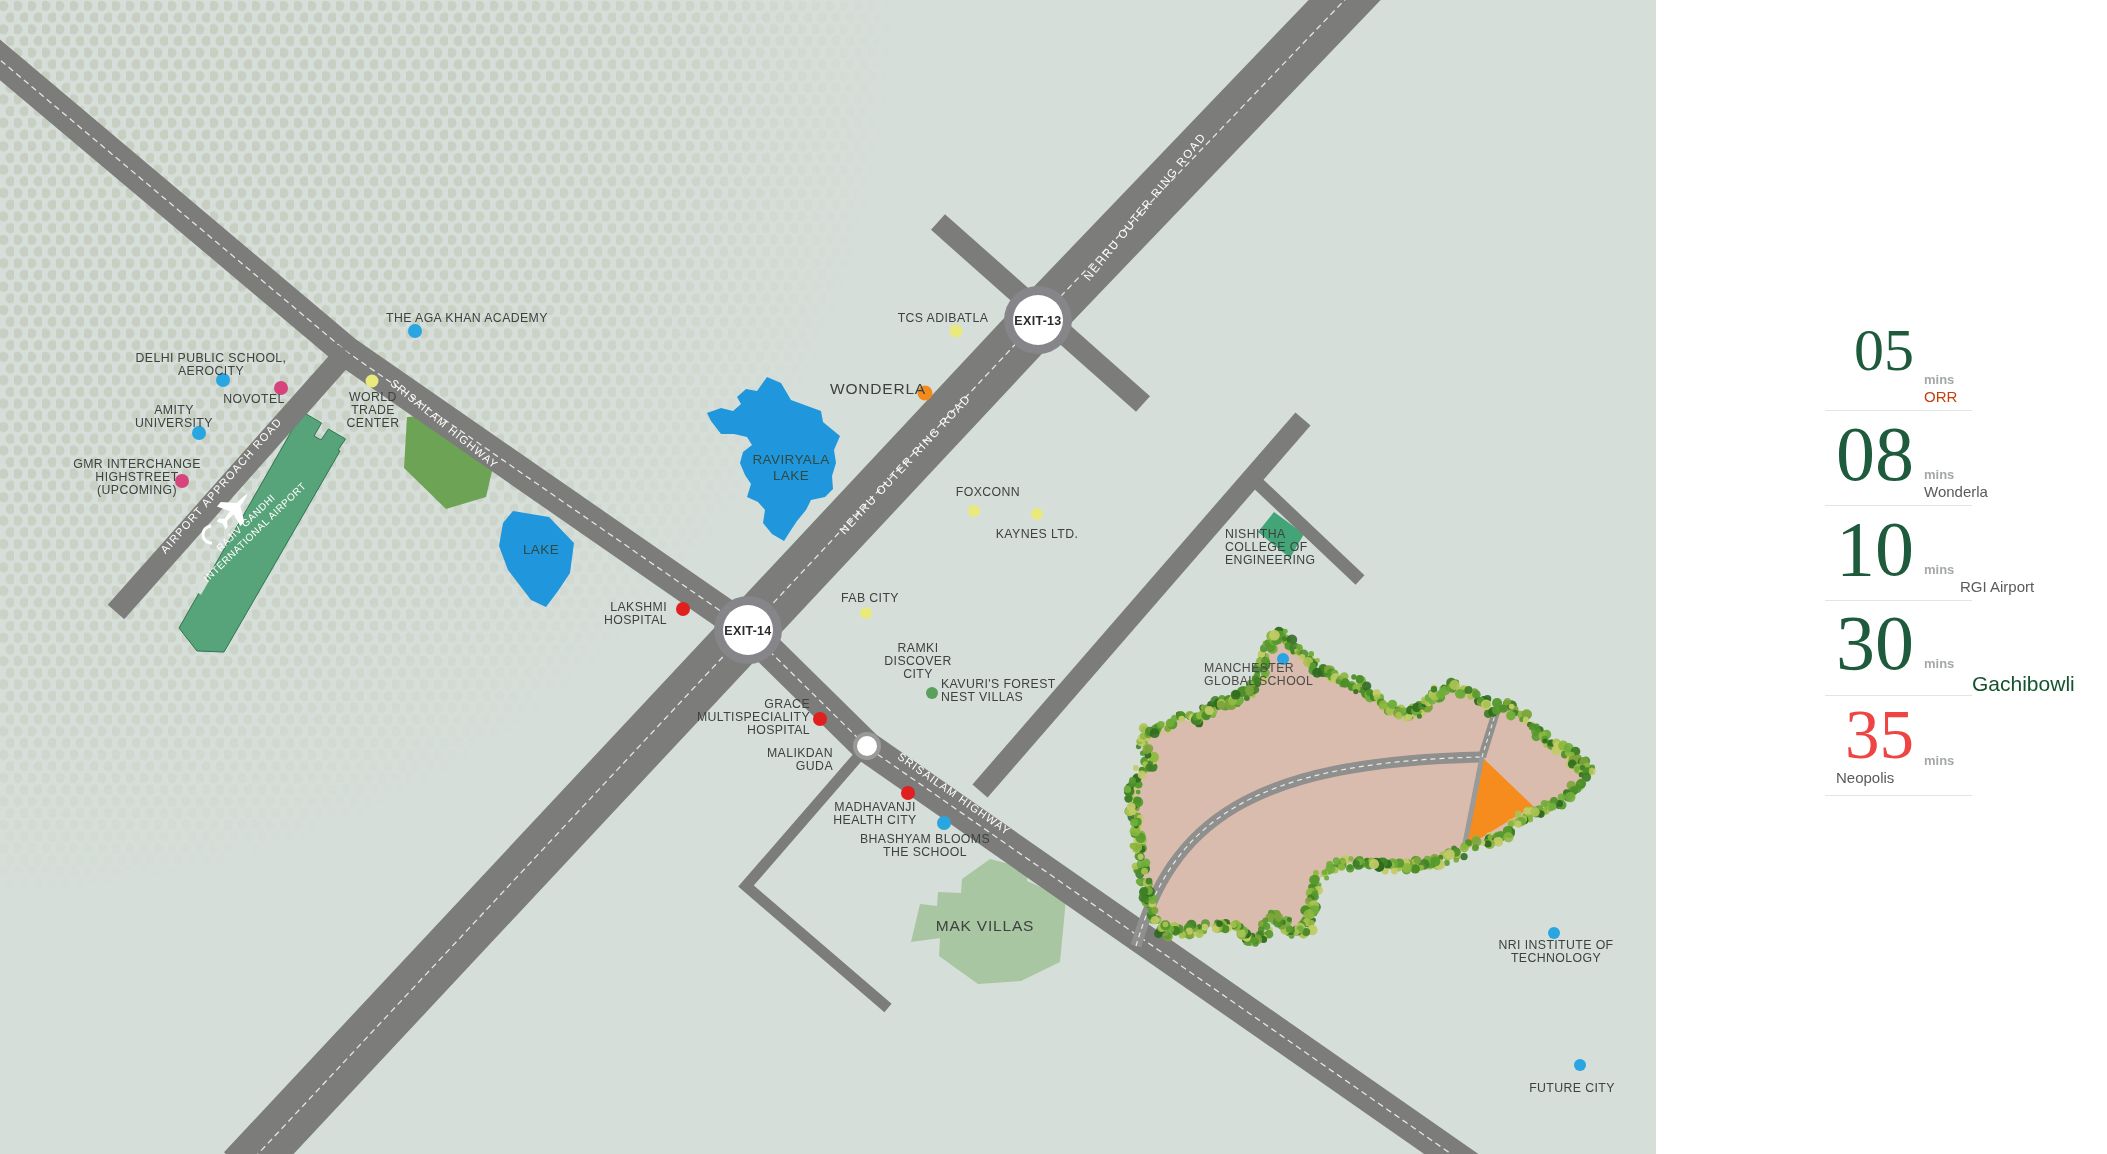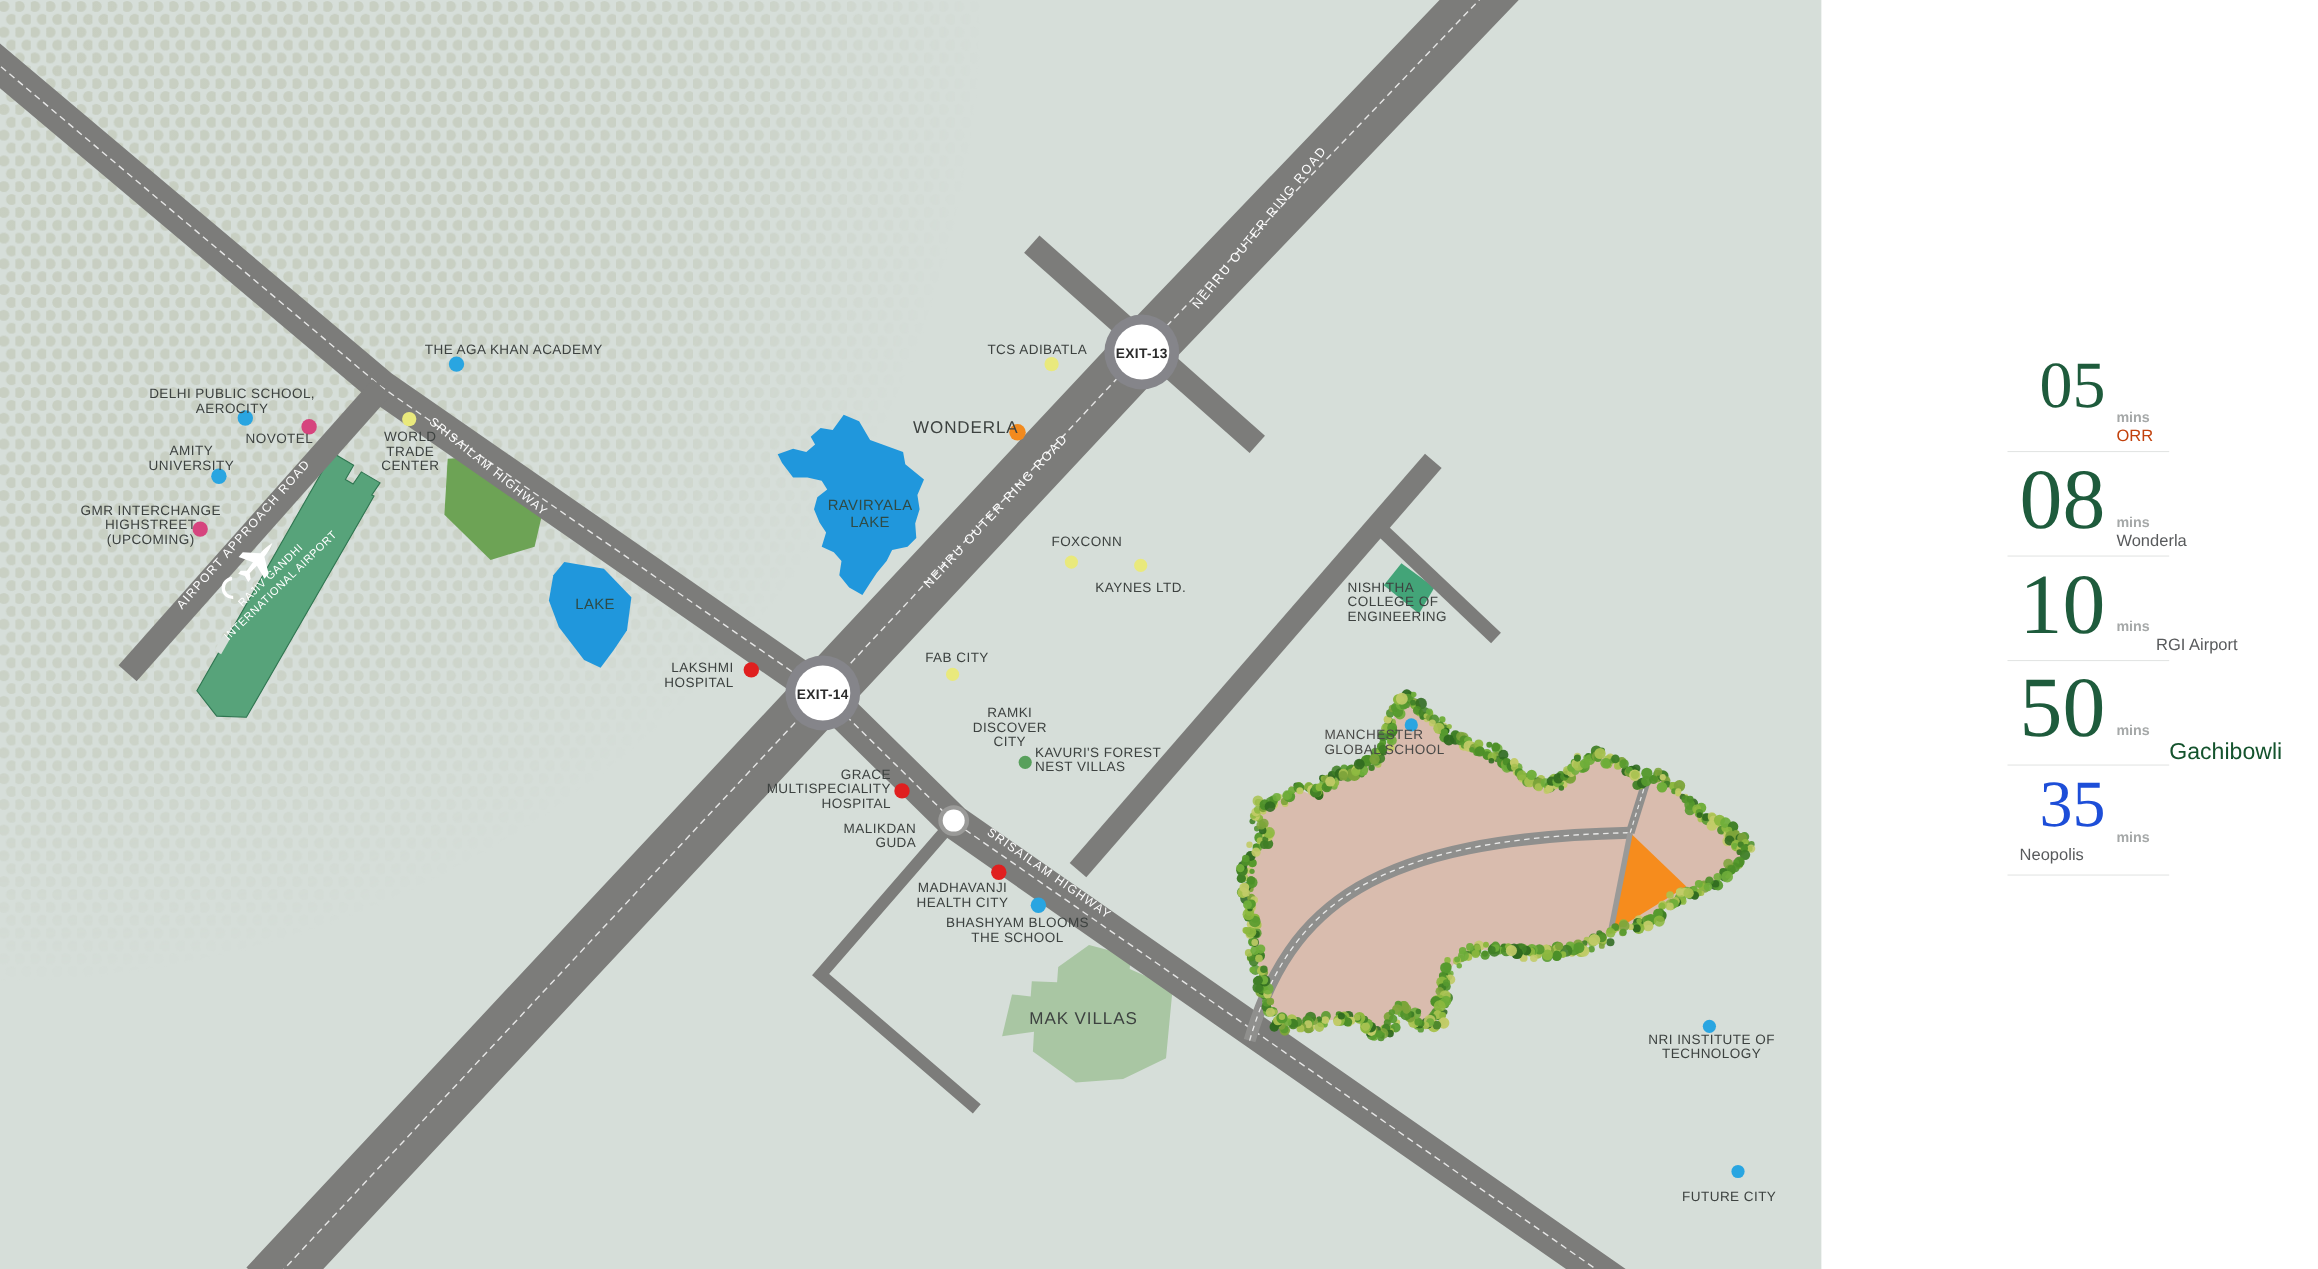--- a/index.html
+++ b/index.html
@@ -1038,25 +1038,25 @@
 <div style="position:absolute;left:1924px;top:388px;font-family:'Liberation Sans',sans-serif;font-size:15px;color:#c2410c;white-space:nowrap;">ORR</div>
 
 <div style="position:absolute;right:193px;top:415px;font-family:'Liberation Serif',serif;font-size:78px;line-height:1;color:#1e5b3c;white-space:nowrap;text-align:right;">08</div>
 <div style="position:absolute;left:1924px;top:467px;font-family:'Liberation Sans',sans-serif;font-weight:bold;font-size:13px;color:#a5a8a8;white-space:nowrap;">mins</div>
 <div style="position:absolute;left:1924px;top:483px;font-family:'Liberation Sans',sans-serif;font-size:15px;color:#585a5c;white-space:nowrap;">Wonderla</div>
 
 <div style="position:absolute;right:193px;top:510px;font-family:'Liberation Serif',serif;font-size:78px;line-height:1;color:#1e5b3c;white-space:nowrap;">10</div>
 <div style="position:absolute;left:1924px;top:562px;font-family:'Liberation Sans',sans-serif;font-weight:bold;font-size:13px;color:#a5a8a8;white-space:nowrap;">mins</div>
 <div style="position:absolute;left:1924px;top:578px;font-family:'Liberation Sans',sans-serif;font-size:15px;color:#585a5c;white-space:nowrap;margin-left:36px;">RGI Airport</div>
 
-<div style="position:absolute;right:193px;top:604px;font-family:'Liberation Serif',serif;font-size:78px;line-height:1;color:#1e5b3c;white-space:nowrap;">50</div>
+<div style="position:absolute;right:193px;top:604px;font-family:'Liberation Serif',serif;font-size:78px;line-height:1;color:#1e5b3c;white-space:nowrap;">30</div>
 <div style="position:absolute;left:1924px;top:656px;font-family:'Liberation Sans',sans-serif;font-weight:bold;font-size:13px;color:#a5a8a8;white-space:nowrap;">mins</div>
 <div style="position:absolute;left:1924px;top:672px;font-family:'Liberation Sans',sans-serif;font-size:21px;color:#14532d;white-space:nowrap;margin-left:48px;">Gachibowli</div>
 
-<div style="position:absolute;right:193px;top:701px;font-family:'Liberation Serif',serif;font-size:60px;line-height:1;color:#1d4ed8;white-space:nowrap;">35</div>
+<div style="position:absolute;right:193px;top:701px;font-family:'Liberation Serif',serif;font-size:69px;line-height:1;color:#ef4444;white-space:nowrap;">35</div>
 <div style="position:absolute;left:1924px;top:753px;font-family:'Liberation Sans',sans-serif;font-weight:bold;font-size:13px;color:#a5a8a8;white-space:nowrap;">mins</div>
 <div style="position:absolute;left:1836px;top:769px;font-family:'Liberation Sans',sans-serif;font-size:15px;color:#585a5c;white-space:nowrap;">Neopolis</div>
 
 <div style="position:absolute;left:1825px;top:409.5px;width:147px;height:1px;background:#e3e5e4;"></div>
 
 <div style="position:absolute;left:1825px;top:504.5px;width:147px;height:1px;background:#e3e5e4;"></div>
 
 <div style="position:absolute;left:1825px;top:599.5px;width:147px;height:1px;background:#e3e5e4;"></div>
 
 <div style="position:absolute;left:1825px;top:695px;width:147px;height:1px;background:#e3e5e4;"></div>

